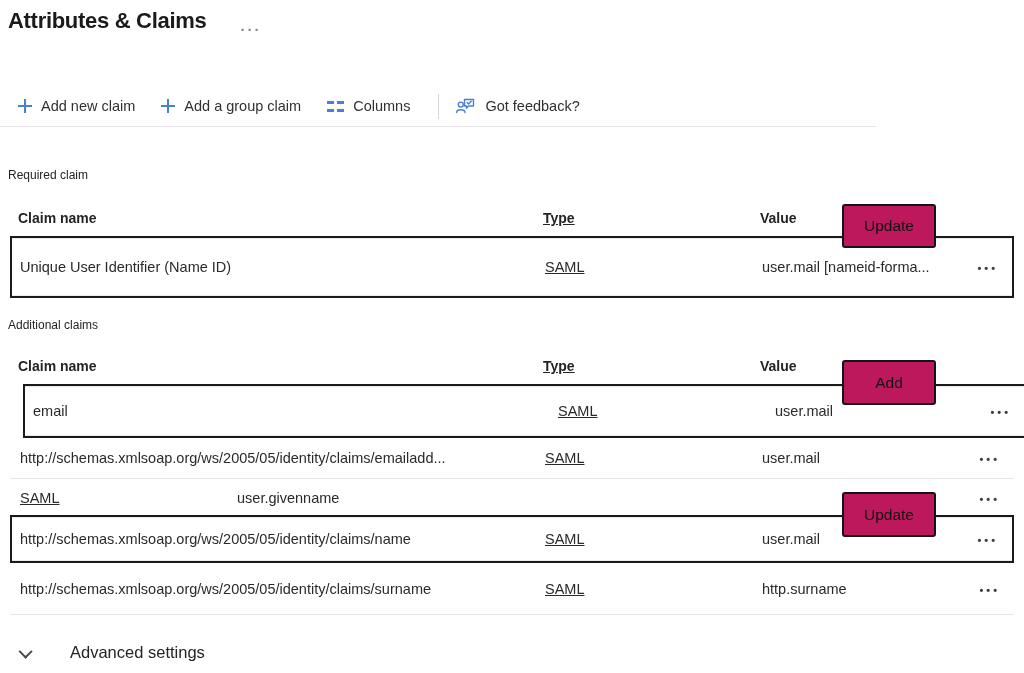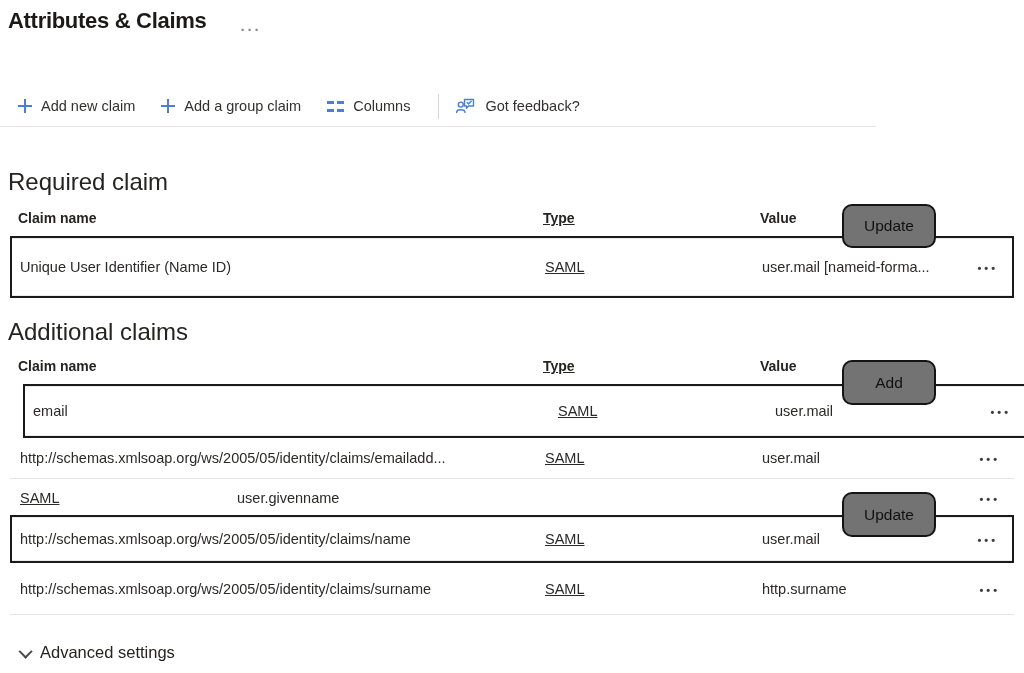--- a/index.html
+++ b/index.html
@@ -20,21 +20,21 @@
   .tb-btn { display:flex; align-items:center; gap:9px; margin-right:26px;
             font-size:14.5px; color:#323130; cursor:pointer; }
   .plus-icon { position:relative; width:14px; height:14px; display:inline-block; }
   .plus-icon::before { content:""; position:absolute; left:0; top:6px; width:14px; height:2px; background:#4a80d4; }
   .plus-icon::after  { content:""; position:absolute; left:6px; top:0; width:2px; height:14px; background:#4a80d4; }
   .columns-icon { display:inline-flex; flex-wrap:wrap; width:17px; height:11px; align-content:space-between; justify-content:space-between; }
   .columns-icon i { width:7px; height:3px; background:#4a80d4; display:block; }
   .tb-divider { width:1px; height:25px; background:#d6d6d6; margin:0 16px 0 2px; }
 
   
-  .section-heading { font-size:24px; color:#252423; margin-left:8px; }
+  .section-heading { font-size:12px; color:#252423; margin-left:8px; }
   .req-heading { position:absolute; top:168px; }
   .add-heading { position:absolute; top:318px; }
 
   .thead { position:absolute; left:10px; width:1004px; height:26px; display:flex; padding-left:8px; }
   .thead .col { font-size:14px; font-weight:700; color:#252423; }
   .col-name { width:525px; }
   .col-type { width:217px;text-decoration:underline; }
   .col-value { flex:1; }
   .col-actions { width:56px; }
 
@@ -52,28 +52,28 @@
 
   
   #add-thead { top:358px; }
   #add-row-0 { top:384px; height:54px;margin-left:13px; }
   #add-row-1 { top:438px; }
   #add-row-2 { top:479px; height:38px; border-bottom:none; }
   #add-row-3 { top:515px; height:48px; }
   #add-row-4 { top:563px; height:52px; }
 
   
-  .advanced { position:absolute; top:643px; left:22px; display:flex; align-items:center; gap:8px; cursor:pointer; }
+  .advanced { position:absolute; top:643px; left:22px; display:flex; align-items:center; gap:38px; cursor:pointer; }
   .chevron-down { width:10px; height:10px; border-left:2px solid #4a4a4a; border-bottom:2px solid #4a4a4a;
                   transform:rotate(-45deg) translateY(-2px); }
   .advanced-label { font-size:16.5px; color:#252423; }
 
   
-  .callout { position:absolute; left:842px; width:94px; height:45px; background:#737373;
-             border:2.5px solid #141414; border-radius:10px; display:flex; align-items:center;
+  .callout { position:absolute; left:842px; width:94px; height:45px; background:#be185d;
+             border:2.5px solid #141414; border-radius:3px; display:flex; align-items:center;
              justify-content:center; font-size:15.5px; color:#111; z-index:5; }
   #callout-0 { top:204px; height:44px; }
   #callout-1 { top:360px; }
   #callout-2 { top:492px; }
 
   
   .feedback-icon svg { display:block; }
 </style>
 </head>
 <body>

